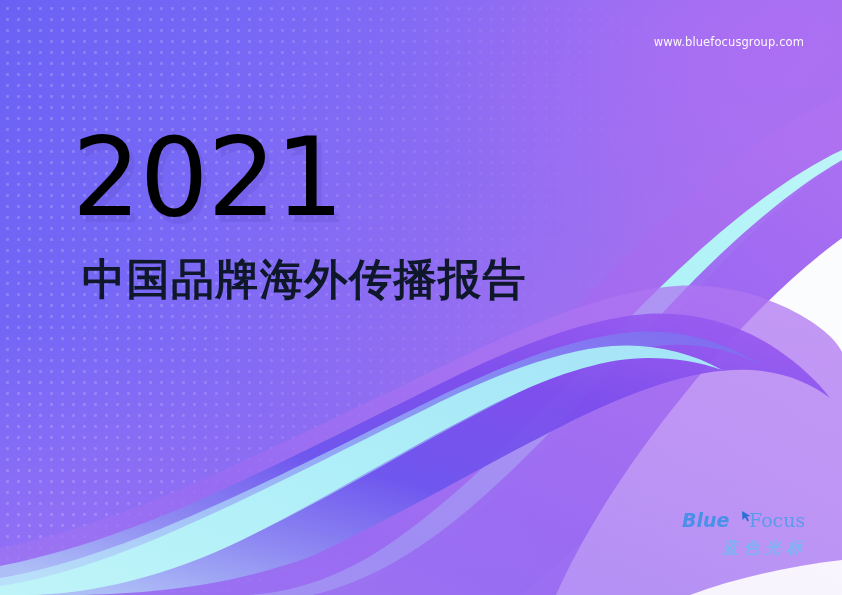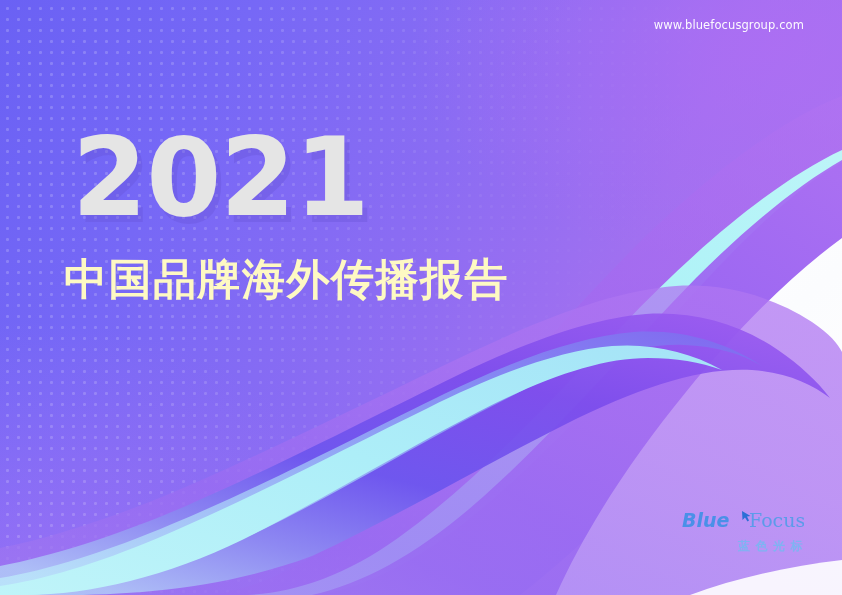--- a/index.html
+++ b/index.html
@@ -69,49 +69,49 @@
   .waves {
     position: absolute;
     inset: 0;
     width: 842px;
     height: 595px;
   }
 
   
   .url {
     position: absolute;
-    top: 18px;
+    top: 35px;
     right: 38px;
     font-size: 11.5px;
     letter-spacing: 0.1px;
     color: rgba(255,255,255,0.96);
     font-family: "DejaVu Sans", "Liberation Sans", sans-serif;
   }
 
   .year {
     position: absolute;
     left: 72px;
     top: 124px;
     font-size: 108px;
     line-height: 1;
-    font-weight: bold;
-    color: #e5e5e5;
+    font-weight: normal;
+    color: #000000;
     letter-spacing: -1px;
     font-family: "DejaVu Sans", "Liberation Sans", sans-serif;
     text-shadow: 5px 7px 0 rgba(99,80,210,0.30);
   }
 
   .title-cn {
     position: absolute;
-    left: 64px;
+    left: 82px;
     top: 256px;
     font-size: 43px;
     line-height: 1.1;
     font-weight: bold;
-    color: #fef9c3;
+    color: #0f172a;
     letter-spacing: 1.5px;
     font-family: "DejaVu Sans", "Liberation Sans", sans-serif;
     white-space: nowrap;
   }
 
   .title-en {
     position: absolute;
     left: 76px;
     top: 315px;
     font-size: 19.5px;
@@ -133,26 +133,27 @@
   }
   .logo-mark {
     display: block;
     width: 122px;
     height: 26px;
     margin: 0 auto;
   }
   .logo-cn {
     display: block;
     margin-top: 4px;
-    font-size: 12px;
+    font-size: 16px;
     letter-spacing: 5.5px;
     text-indent: 5.5px;
     color: #7FB3F2;
     font-family: "DejaVu Sans", "Liberation Sans", sans-serif;
     font-weight: bold;
+    font-style: italic;
   }
 </style>
 </head>
 <body>
 
 <div id="cover">
 
   <div class="bg-gradient"></div>
   <div class="bg-gradient-2"></div>
   <div class="dots"></div>

